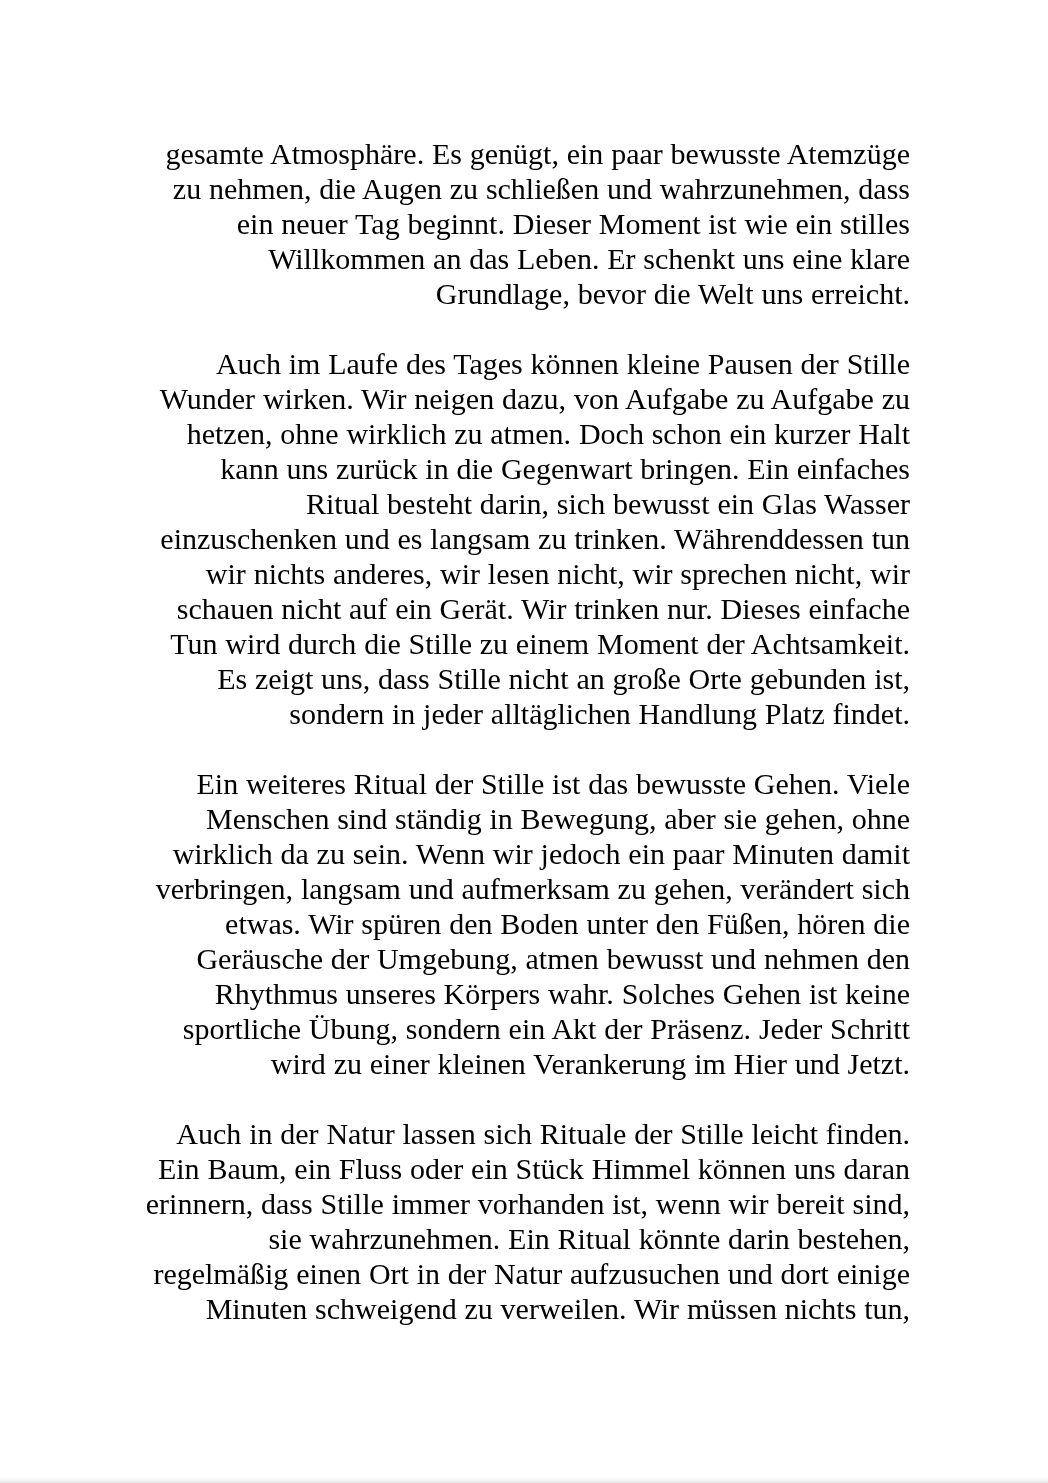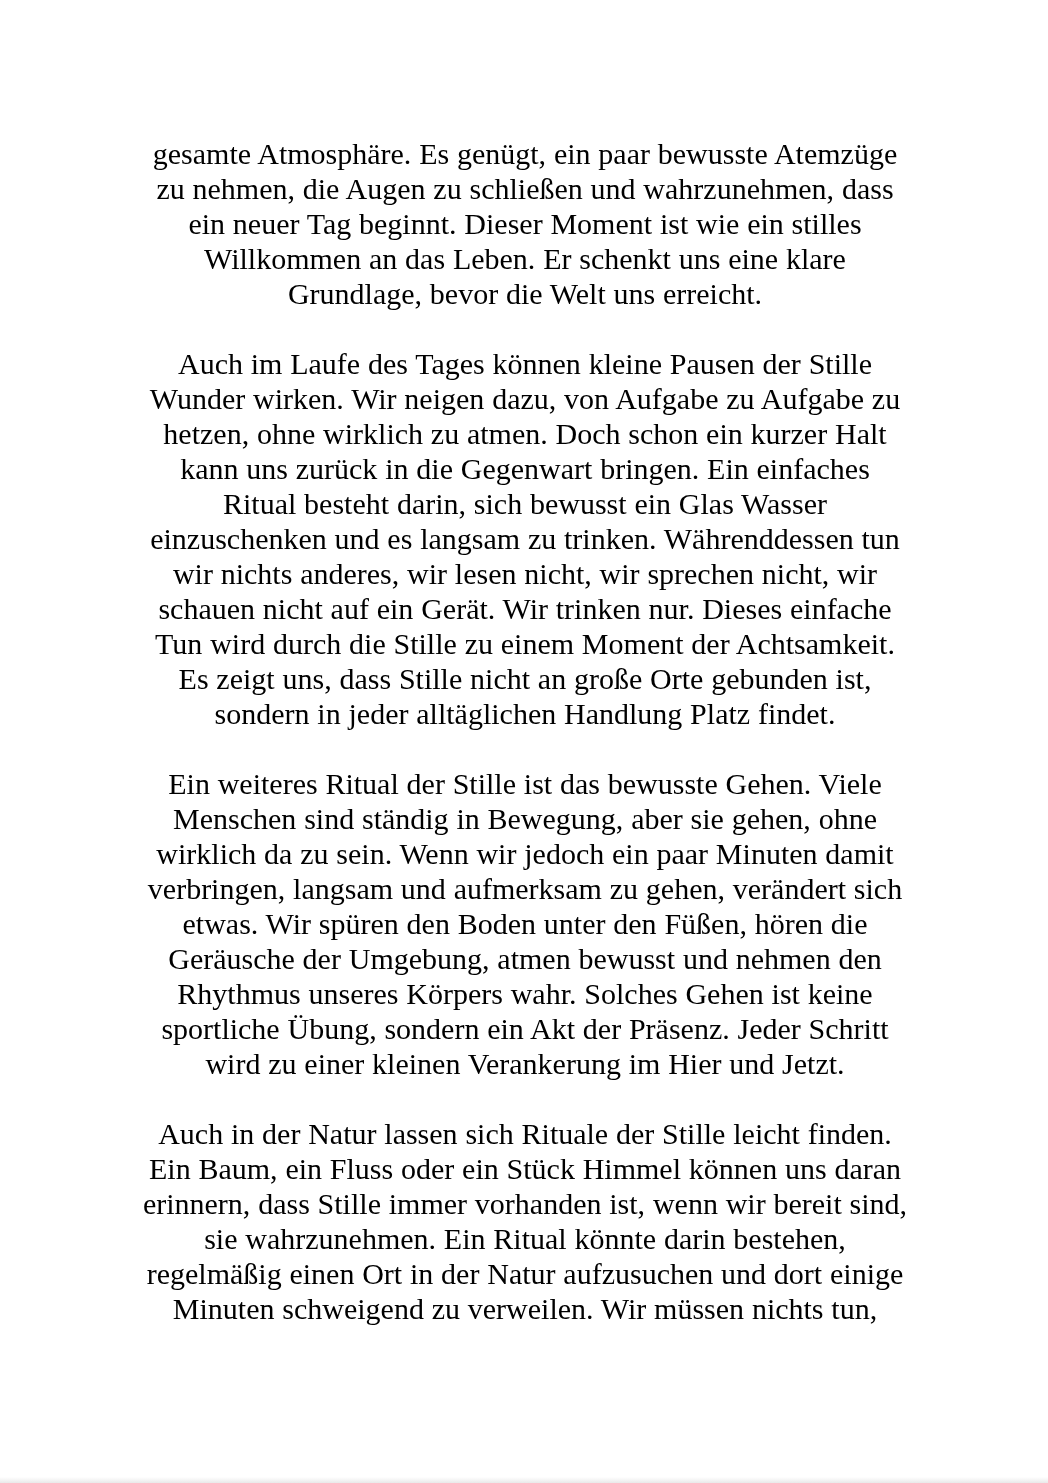--- a/index.html
+++ b/index.html
@@ -23,21 +23,21 @@
     background: #ffffff;
     box-sizing: border-box;
     padding: 136px 140px 0 140px;
   }
   .page p {
     margin: 0 0 35px 0;
     width: 770px;
     font-size: 30px;
     line-height: 35px;
     color: #000000;
-    text-align: center;
+    text-align: right;
     word-spacing: 0.01em;
   }
   .page-gap {
     position: absolute;
     left: 0;
     bottom: 0;
     width: 1048px;
     height: 6px;
     background: linear-gradient(to bottom, #ffffff 0%, #f3f3f3 55%, #e9e9e9 100%);
   }

